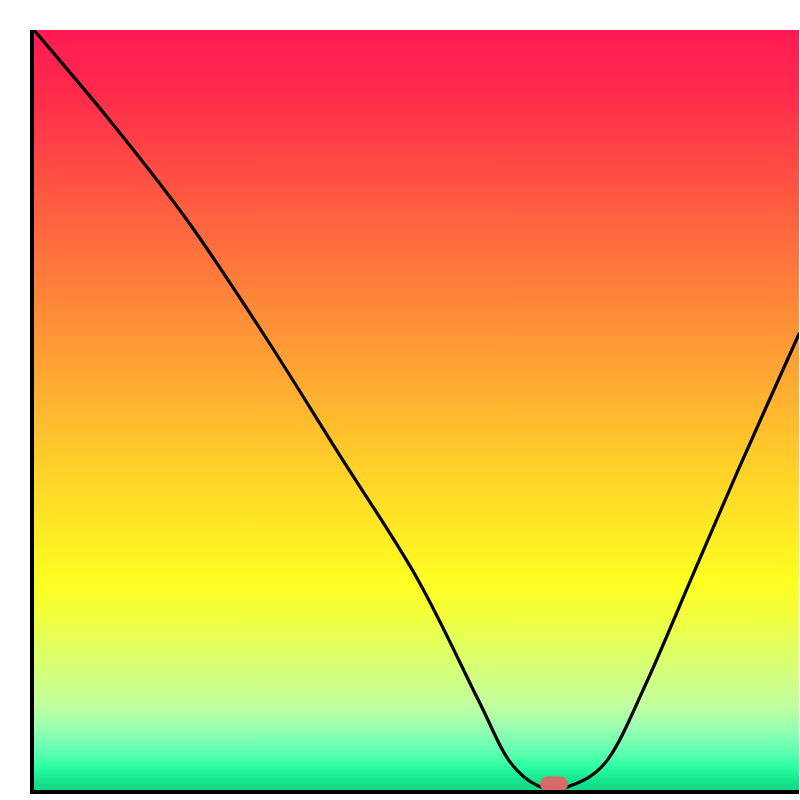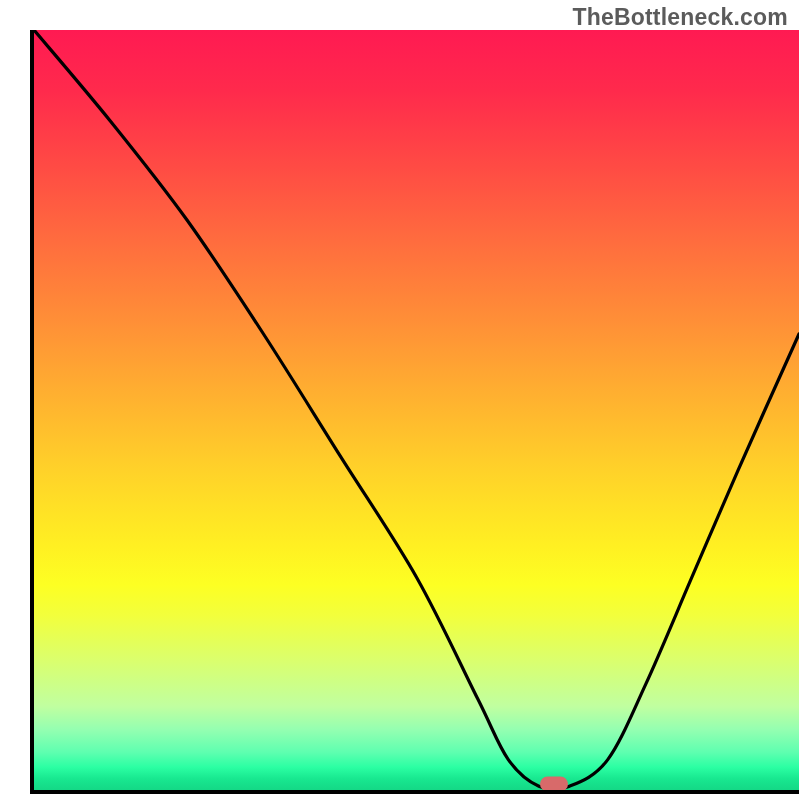--- a/index.html
+++ b/index.html
@@ -73,21 +73,20 @@
     border-radius: 8px;
     background: #d86a6a;
     transform: translate(-50%, -50%);
   }
 </style>
 </head>
 <body>
 
 <div class="container">
 
-  <div class="watermark">TheBottleneck.com</div>
 
   <div class="plot-area">
     <div class="gradient-bg"></div>
 
     <svg class="curve" viewBox="0 0 765 760" preserveAspectRatio="none">
       <path d="M 0,0 C 12.75,15.200000000000008 51,59.533333333333374 76.5,91.20000000000005 C 102,122.86666666666672 127.5,154.53333333333333 153,190 C 178.5,225.46666666666667 204,264.73333333333335 229.5,304 C 255,343.26666666666665 280.5,385.06666666666666 306,425.6 C 331.5,466.1333333333334 359.55,506.66666666666674 382.5,547.2 C 405.45,587.7333333333333 428.4,638.4 443.7,668.8 C 459,699.1999999999999 464.1,715.0333333333333 474.3,729.6 C 484.5,744.1666666666667 494.70000000000005,751.7666666666667 504.90000000000003,756.2 C 515.1,760.6333333333334 524.025,760.6333333333334 535.5,756.2 C 546.975,751.7666666666667 561,746.7 573.75,729.6 C 586.5,712.5 597.975,684 612,653.6 C 626.025,623.2 642.5999999999999,582.6666666666667 657.9,547.2 C 673.2,511.73333333333335 685.95,481.33333333333337 703.8000000000001,440.8 C 721.6500000000001,400.26666666666665 754.8,326.8 765,304" id="curvePath" fill="none" stroke="#000" stroke-width="3.2" stroke-linecap="round" stroke-linejoin="round"></path>
     </svg>
 
     <div class="marker" id="marker" style="left: 520.2px; top: 753.92px;"></div>
   </div>

